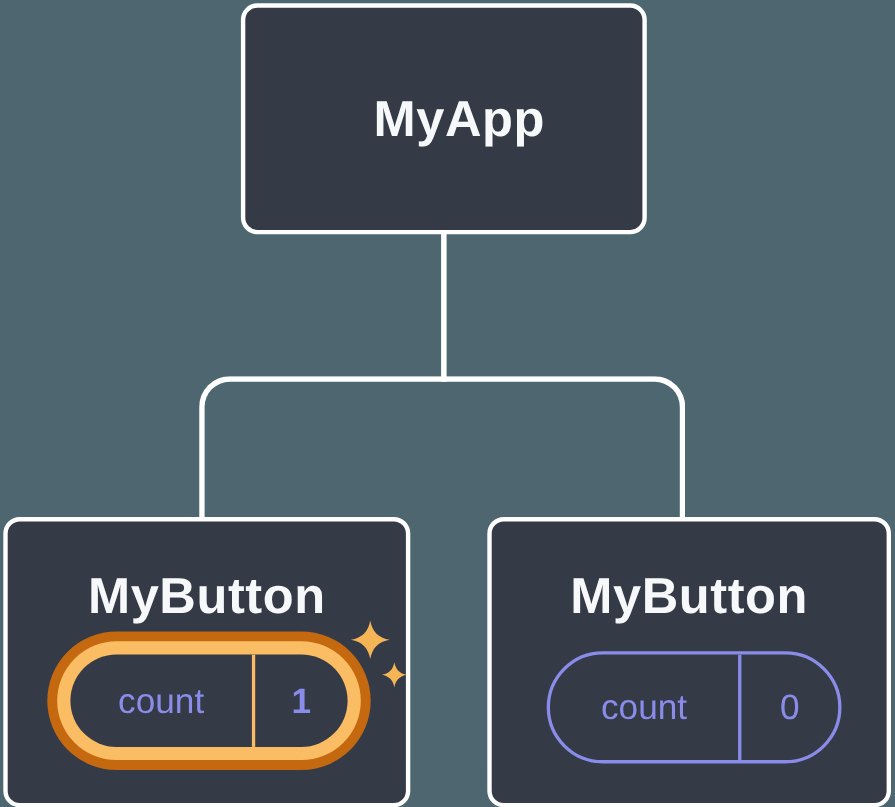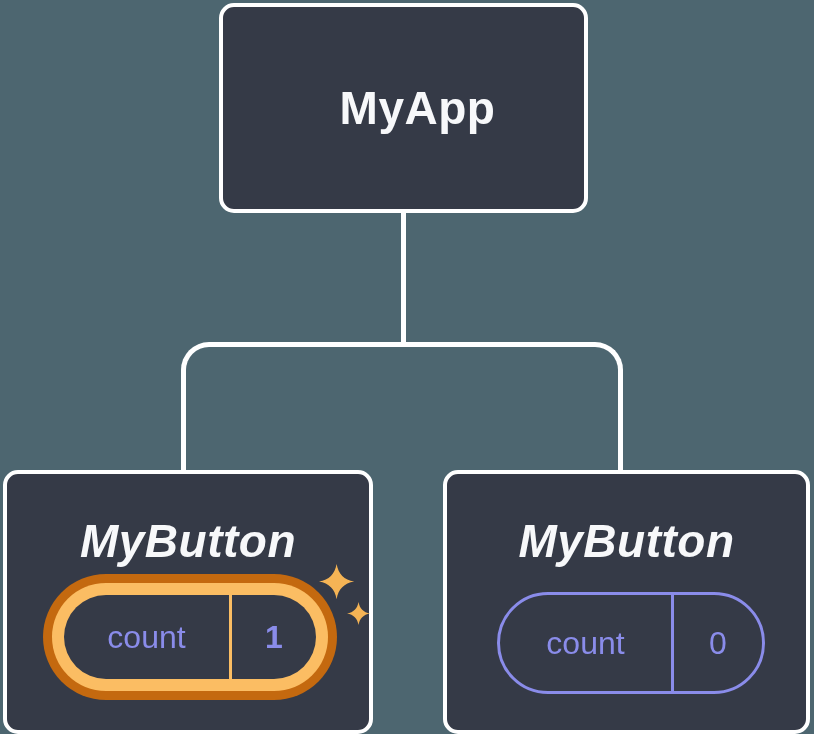--- a/index.html
+++ b/index.html
@@ -40,21 +40,21 @@
     letter-spacing:0.5px;
     text-align:center;
     width:100%;
   }
   #root-node{
     left:219px;top:3px;width:369px;height:210px;
     display:flex;align-items:center;justify-content:center;padding-left:28px;
   }
   #child-node-left{left:3px;top:470px;width:370px;height:264px;}
   #child-node-right{left:443px;top:470px;width:367px;height:264px;}
-  .child-title{position:absolute;top:40px;left:0;font-style:italic;}
+  .child-title{position:absolute;top:40px;left:0;}
   
   .edge-stem{
     position:absolute;
     left:401px;top:211px;width:5px;height:136px;
     background:var(--connector);
   }
   .edge-branch{
     position:absolute;
     left:181px;top:342px;width:442px;height:130px;
     border-top:5px solid var(--connector);

